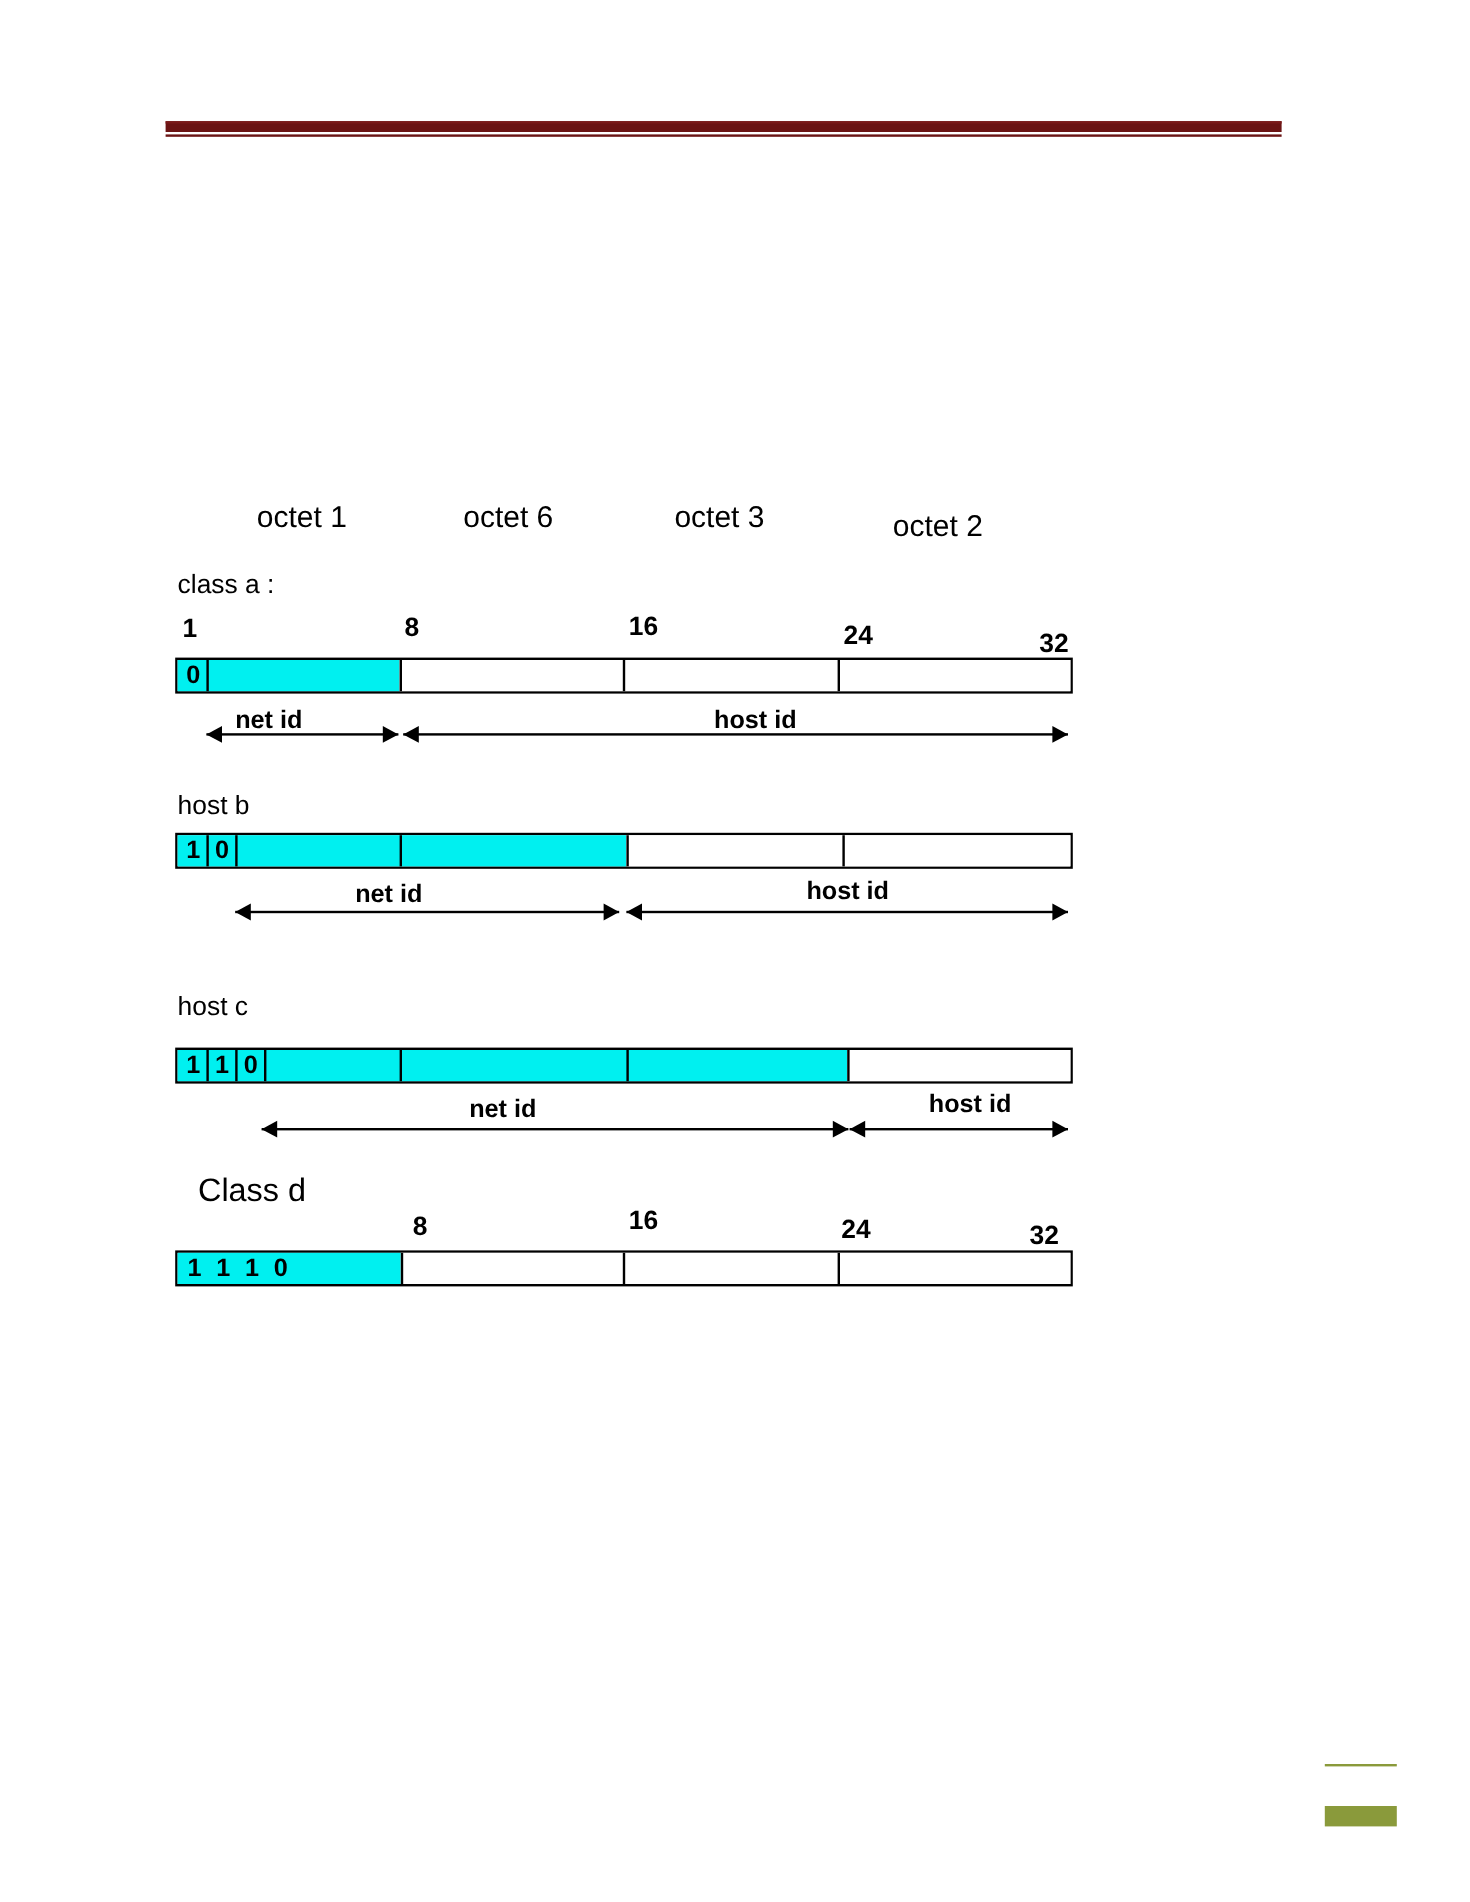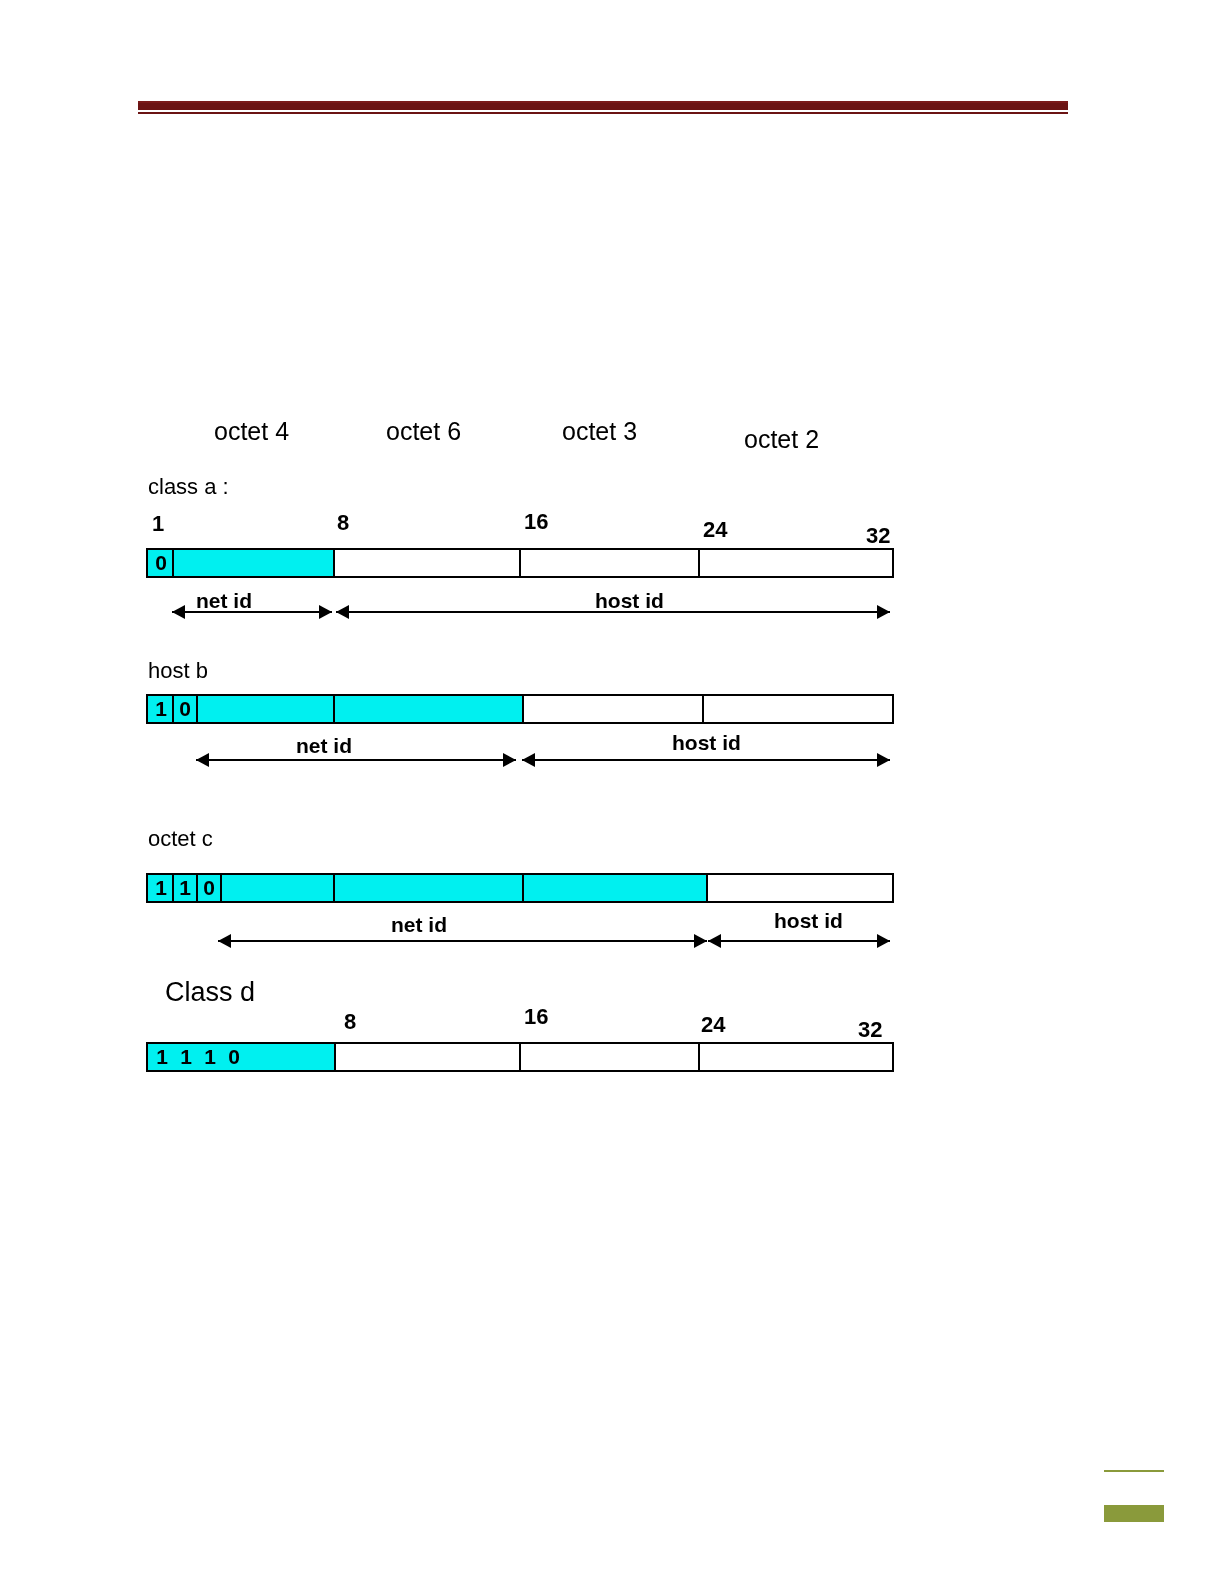--- a/index.html
+++ b/index.html
@@ -153,21 +153,21 @@
   }
 </style>
 </head>
 <body>
 
 <div id="top-rule"></div>
 <div id="top-rule-thin"></div>
 
 <div id="diagram">
 
-  <div class="octet-label" style="left:214px; top:417px;">octet 4</div>
+  <div class="octet-label" style="left:214px; top:417px;">octet 1</div>
   <div class="octet-label" style="left:386px; top:417px;">octet 6</div>
   <div class="octet-label" style="left:562px; top:417px;text-align:center;">octet 3</div>
   <div class="octet-label" style="left:744px; top:425px;">octet 2</div>
 
   <div class="class-label" style="left:148px; top:474px;">class a :</div>
 
   <div class="tick-label" style="left:152px; top:511px;">1</div>
   <div class="tick-label" style="left:337px; top:510px;">8</div>
   <div class="tick-label" style="left:524px; top:509px;">16</div>
   <div class="tick-label" style="left:703px; top:517px;">24</div>
@@ -218,21 +218,21 @@
     <div class="shaft"></div>
       <div class="head-l"></div>
       <div class="head-r"></div>
   </div>
   <div class="arrowline" style="left:522px; top:751px; width:368px;">
     <div class="shaft"></div>
       <div class="head-l"></div>
       <div class="head-r"></div>
   </div>
 
-  <div class="class-label" style="left:148px; top:826px;">octet c</div>
+  <div class="class-label" style="left:148px; top:826px;">host c</div>
 
   <div class="bar" style="left:146px; top:873px; width:748px;">
     <div class="seg cyan" style="left:0px; width:558px;"></div>
     <div class="seg white" style="left:558px; width:186px;"></div>
     <div class="divider" style="left:185px;"></div>
     <div class="divider" style="left:374px;"></div>
     <div class="divider" style="left:558px;"></div>
     <div class="bit" style="left:2px; width:22px;">1</div>
     <div class="divider" style="left:24px;"></div>
     <div class="bit" style="left:26px; width:22px;">1</div>

